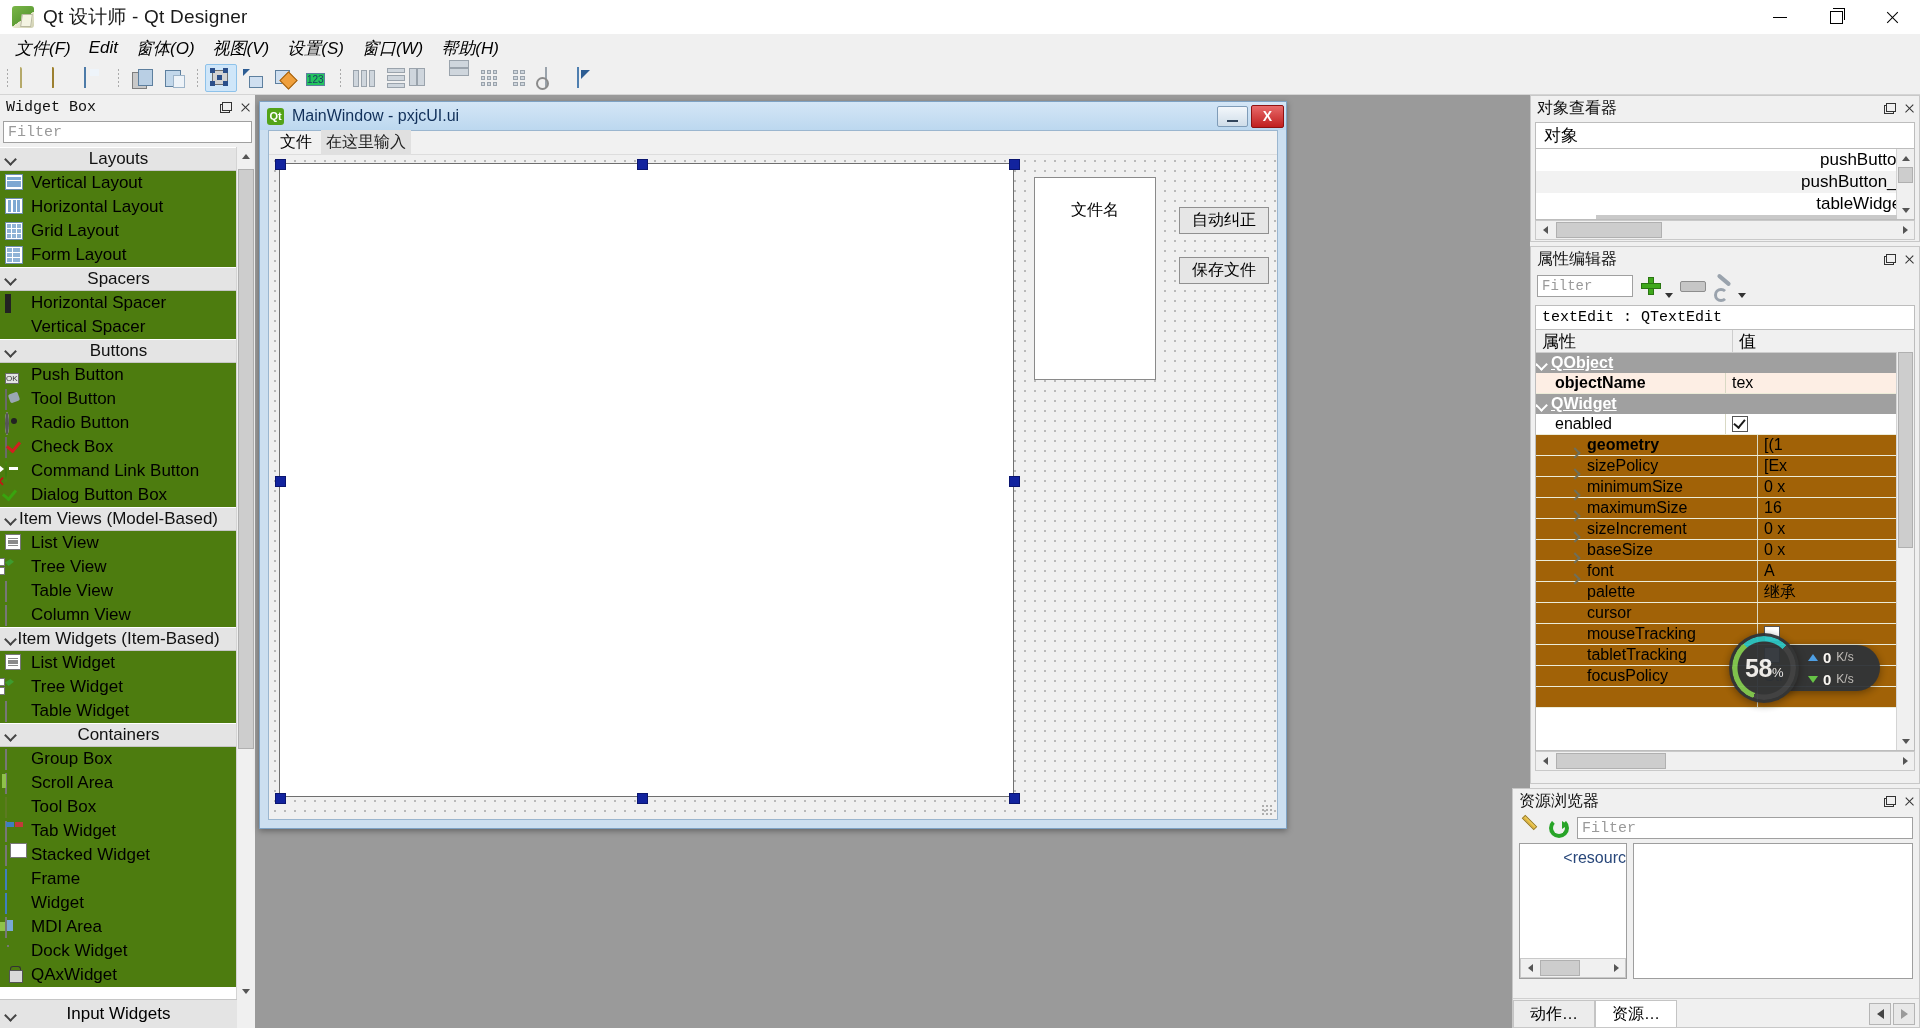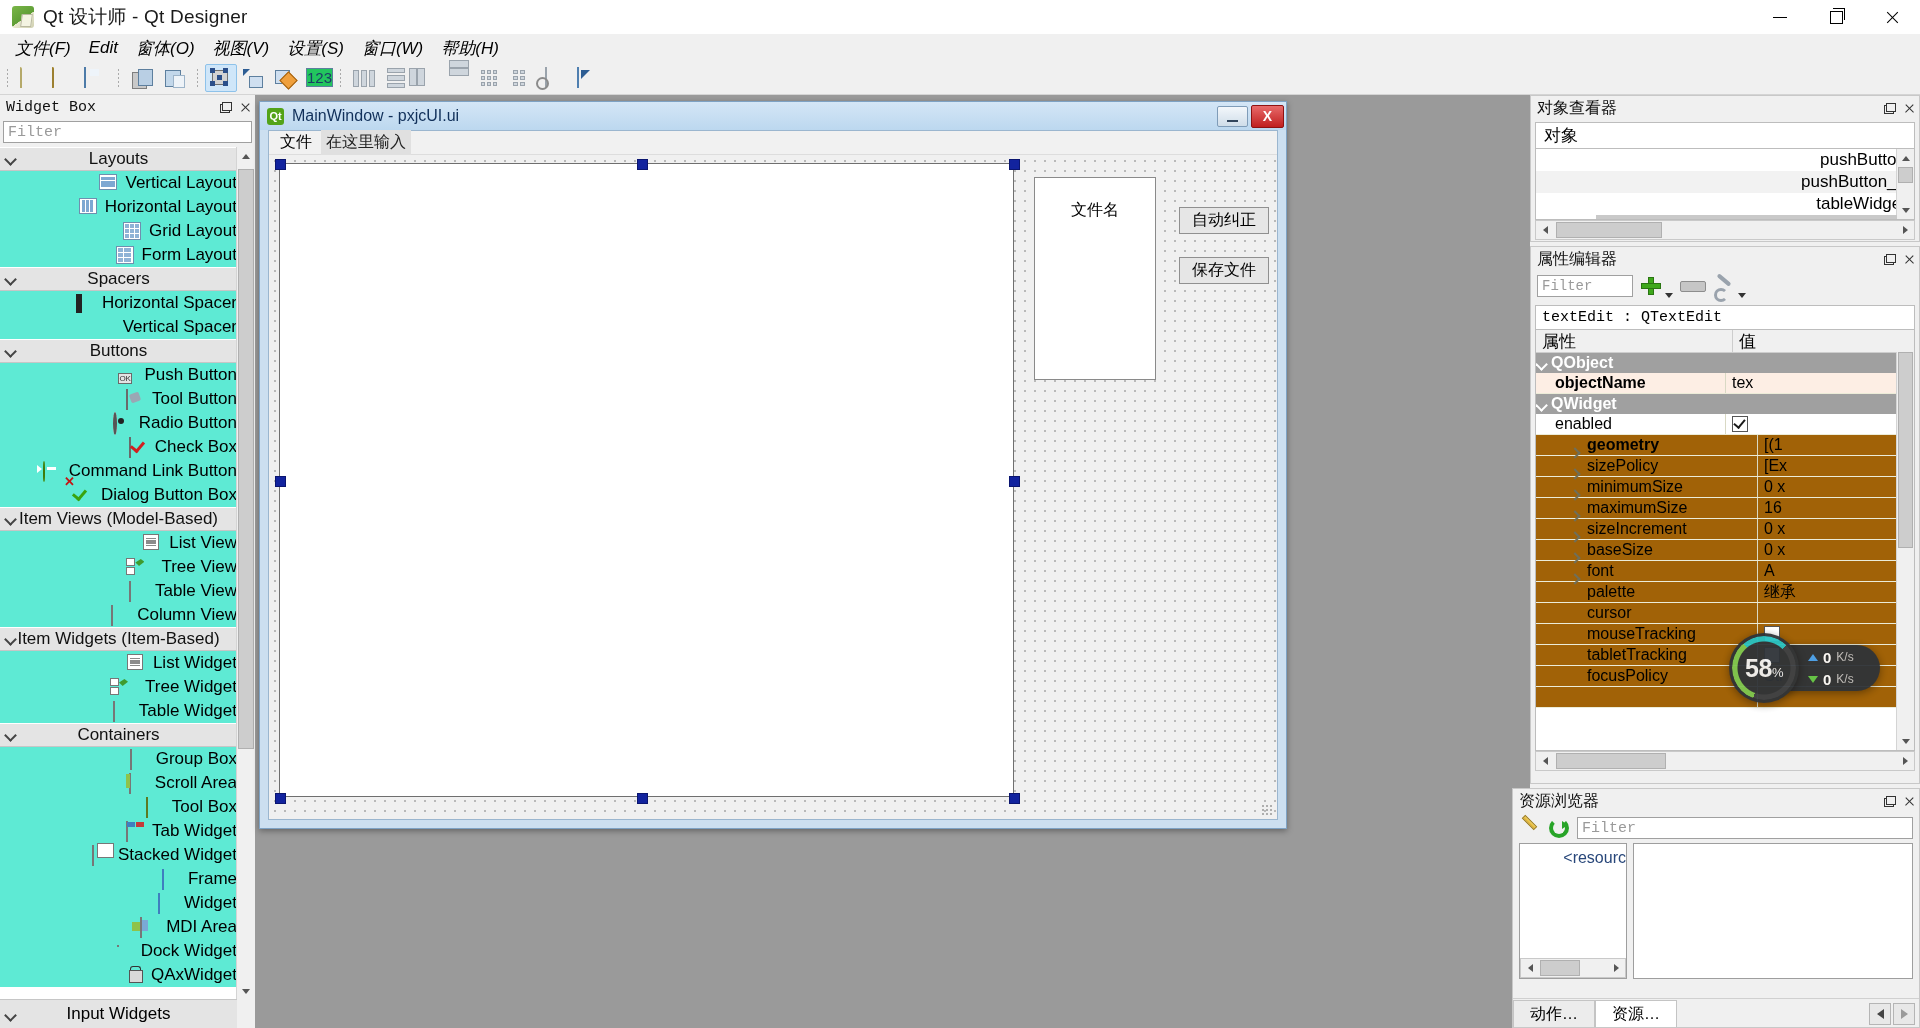--- a/index.html
+++ b/index.html
@@ -61,21 +61,21 @@
   .ic-paste2{width:10px;height:11px;background:#eef3f8;border:1px solid #9db4c9;position:absolute;left:10px;top:7px;}
   .ic-edit{width:14px;height:13px;border:1px solid #707070;background:#d3d3d3;position:absolute;left:2px;top:2px;}
   .ic-edit-h{width:5px;height:5px;background:#2b4f8a;position:absolute;}
   .ic-sig{width:12px;height:10px;background:#cfdff0;border:1px solid #5d7f9e;position:absolute;left:7px;top:8px;}
   .ic-arrowd{position:absolute;left:1px;top:1px;width:0;height:0;border-left:7px solid #2d5d93;
     border-bottom:7px solid transparent;}
   .ic-tag{width:11px;height:11px;background:#f0a03c;border:1px solid #a06010;transform:rotate(45deg);
     position:absolute;left:8px;top:6px;}
   .ic-tagbox{width:13px;height:12px;background:#cfdff0;border:1px solid #5d7f9e;position:absolute;left:1px;top:2px;}
   .ic-num{width:18px;height:14px;background:#22c55e;border:1px solid #5d7f9e;
-    font-size:15px;color:#1b3d66;text-align:center;line-height:13px;margin:2px auto;}
+    font-size:10px;color:#1b3d66;text-align:center;line-height:13px;margin:2px auto;}
   .bar3{display:flex;gap:2px;justify-content:center;align-items:center;height:20px;}
   .bar3 i{display:block;width:4px;height:15px;background:#cfd6dd;border:1px solid #9aa3ac;}
   .bar3h{display:flex;flex-direction:column;gap:2px;justify-content:center;align-items:center;height:20px;}
   .bar3h i{display:block;width:16px;height:4px;background:#cfd6dd;border:1px solid #9aa3ac;}
   .grid9{display:grid;grid-template-columns:repeat(3,4px);grid-template-rows:repeat(3,4px);
     gap:2px;margin:2px auto;}
   .grid9 i{background:#cfd6dd;border:1px solid #9aa3ac;display:block;}
   .grid4{display:grid;grid-template-columns:repeat(2,5px);grid-template-rows:repeat(3,4px);
     gap:2px;margin:2px auto;}
   .grid4 i{background:#cfd6dd;border:1px solid #9aa3ac;display:block;}
@@ -112,21 +112,21 @@
   .wb-filter{margin:2px 3px;height:22px;background:#fff;border:1px solid #a0a0a0;
     display:flex;align-items:center;padding-left:4px;box-sizing:border-box;}
   .wb-filter span{font-family:"Liberation Mono",monospace;font-size:15px;color:#9a9a9a;}
   .wb-list{position:absolute;left:0;top:52px;right:18px;bottom:28px;overflow:hidden;background:#fff;}
   .wb-cat{height:22px;background:#e4e4e4;border-top:1px solid #fff;border-bottom:1px solid #c6c6c6;
     display:flex;align-items:center;position:relative;justify-content:center;}
   .wb-cat .chev{position:absolute;left:6px;top:6px;width:9px;height:9px;}
   .wb-cat .chev:before{content:"";position:absolute;left:0;top:1px;width:7px;height:7px;
     border-left:2px solid #444;border-bottom:2px solid #444;transform:rotate(-45deg);}
   .wb-cat .ct{width:100%;text-align:center;font-size:17px;color:#111;}
-  .wb-row{height:24px;display:flex;align-items:center;padding-left:5px;background:#5eead4;cursor:default;justify-content:flex-end;}
+  .wb-row{height:24px;display:flex;align-items:center;padding-left:5px;background:#4d7c0f;cursor:default;}
   .wb-row .lbl{font-size:17px;color:#000;margin-left:7px;white-space:nowrap;}
   .wi{width:19px;height:18px;position:relative;flex:none;}
   .wi-vl{width:18px;height:16px;background:#fff;border:1px solid #6f8faf;
     display:flex;flex-direction:column;justify-content:space-evenly;padding:1px;box-sizing:border-box;}
   .wi-vl i{display:block;height:3px;background:#7ea8d2;}
   .wi-hl{width:18px;height:16px;background:#fff;border:1px solid #6f8faf;
     display:flex;justify-content:space-evenly;padding:1px;box-sizing:border-box;}
   .wi-hl i{display:block;width:3px;background:#7ea8d2;}
   .wi-gl{display:grid;grid-template-columns:repeat(3,4px);grid-template-rows:repeat(3,4px);gap:1px;
     width:18px;padding:1px;border:1px solid #6f8faf;background:#fff;box-sizing:border-box;}
@@ -292,21 +292,21 @@
     display:flex;align-items:center;padding-left:6px;box-sizing:border-box;
     font-family:"Liberation Mono",monospace;font-size:15px;}
   .pe-table{position:relative;border:1px solid #bdbdbd;box-sizing:border-box;background:#fff;overflow:hidden;}
   .pe-hdr{height:22px;display:flex;background:#f0f0f0;border-bottom:1px solid #cdcdcd;}
   .pe-hdr .c1{width:190px;border-right:1px solid #cdcdcd;padding-left:6px;font-size:17px;display:flex;align-items:center;}
   .pe-hdr .c2{flex:1;padding-left:6px;font-size:17px;display:flex;align-items:center;}
   .pe-row{height:20px;display:flex;align-items:center;font-size:16px;border-bottom:1px solid #ececd8;}
   .pe-row .k{width:190px;display:flex;align-items:center;padding-left:6px;box-sizing:border-box;
     border-right:1px solid #d9d9c4;height:100%;}
   .pe-row .v{flex:1;padding-left:6px;display:flex;align-items:center;height:100%;overflow:hidden;white-space:nowrap;}
-  .pe-row.grp{background:#a0a0a0;color:#fff;font-weight:bold;height:20px;border-bottom:none;}
+  .pe-row.grp{background:#a0a0a0;color:#fff;font-weight:bold;height:20px;border-bottom:none;text-decoration:underline;}
   .pe-row.grp .k{border-right:none;color:#fff;}
   .pe-row.pink{background:#fdeee4;}
   .pe-row.pink .k{font-weight:bold;}
   .pe-row.yel{background:#a16207;padding-left:32px;}
   .pe-row.yelB .k{font-weight:bold;}
   .pe-row .exp{width:13px;flex:none;position:relative;}
   .pe-row .exp:before{content:"";position:absolute;left:3px;top:4px;width:6px;height:6px;
     border-top:2px solid #6f6f5a;border-right:2px solid #6f6f5a;transform:rotate(45deg);}
   .pe-row .noexp{width:13px;flex:none;}
   .chk{width:14px;height:14px;border:1px solid #555;background:#fff;position:relative;display:inline-block;}

